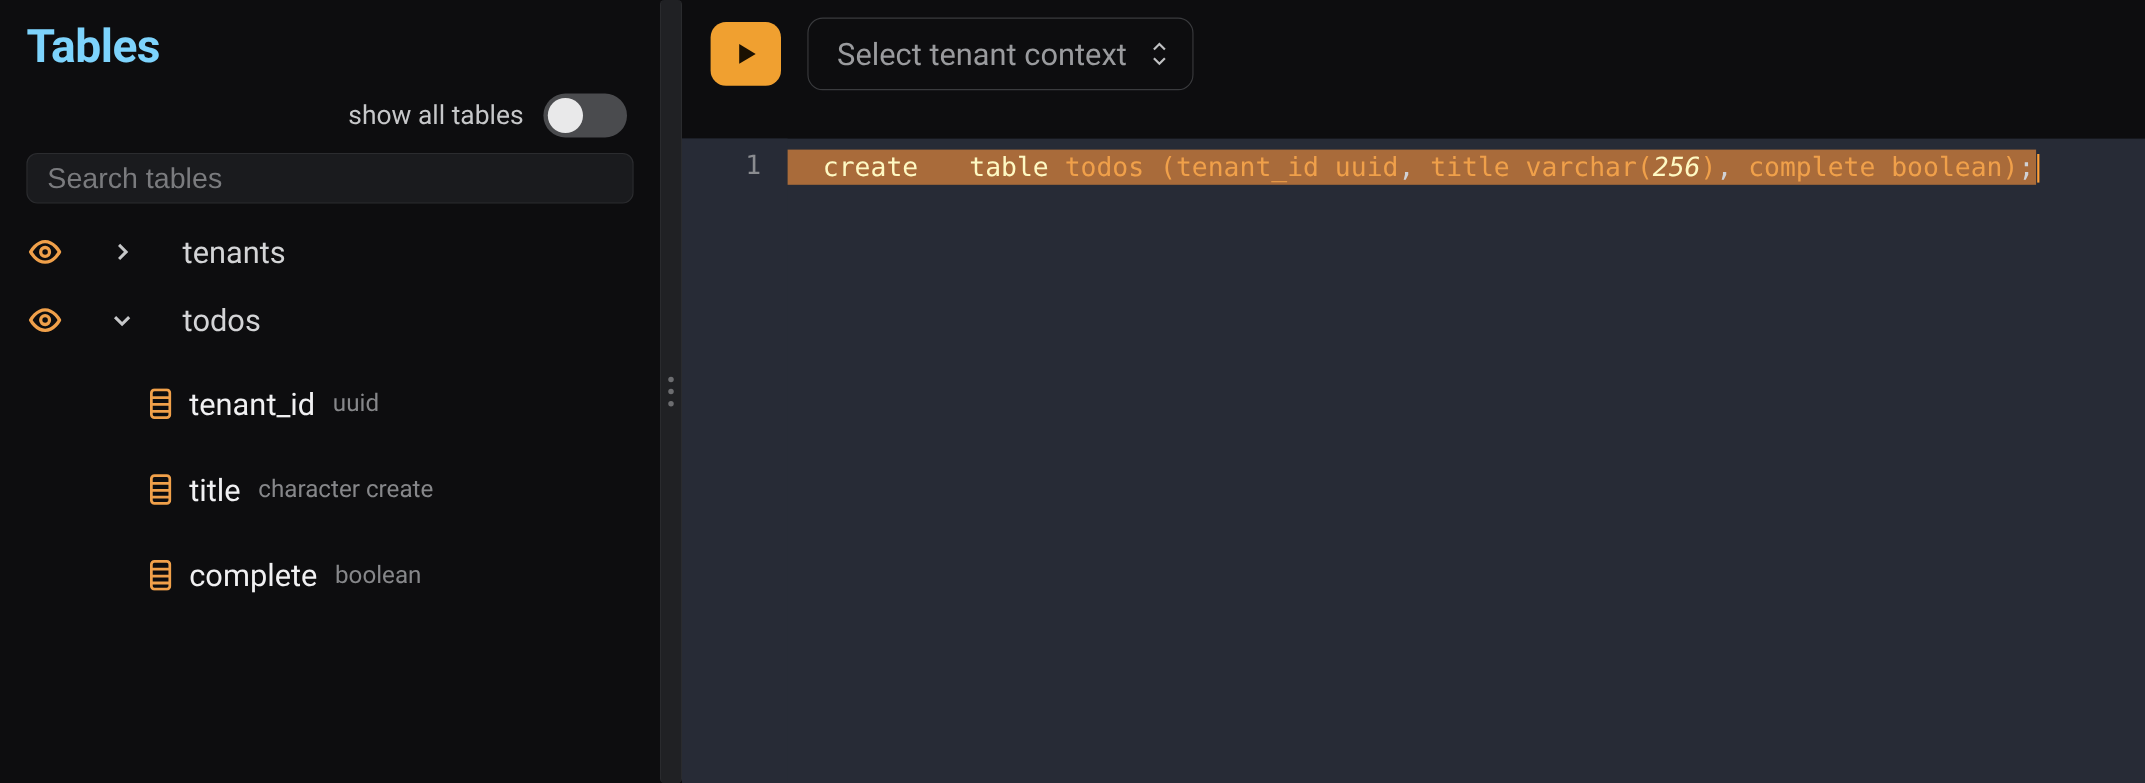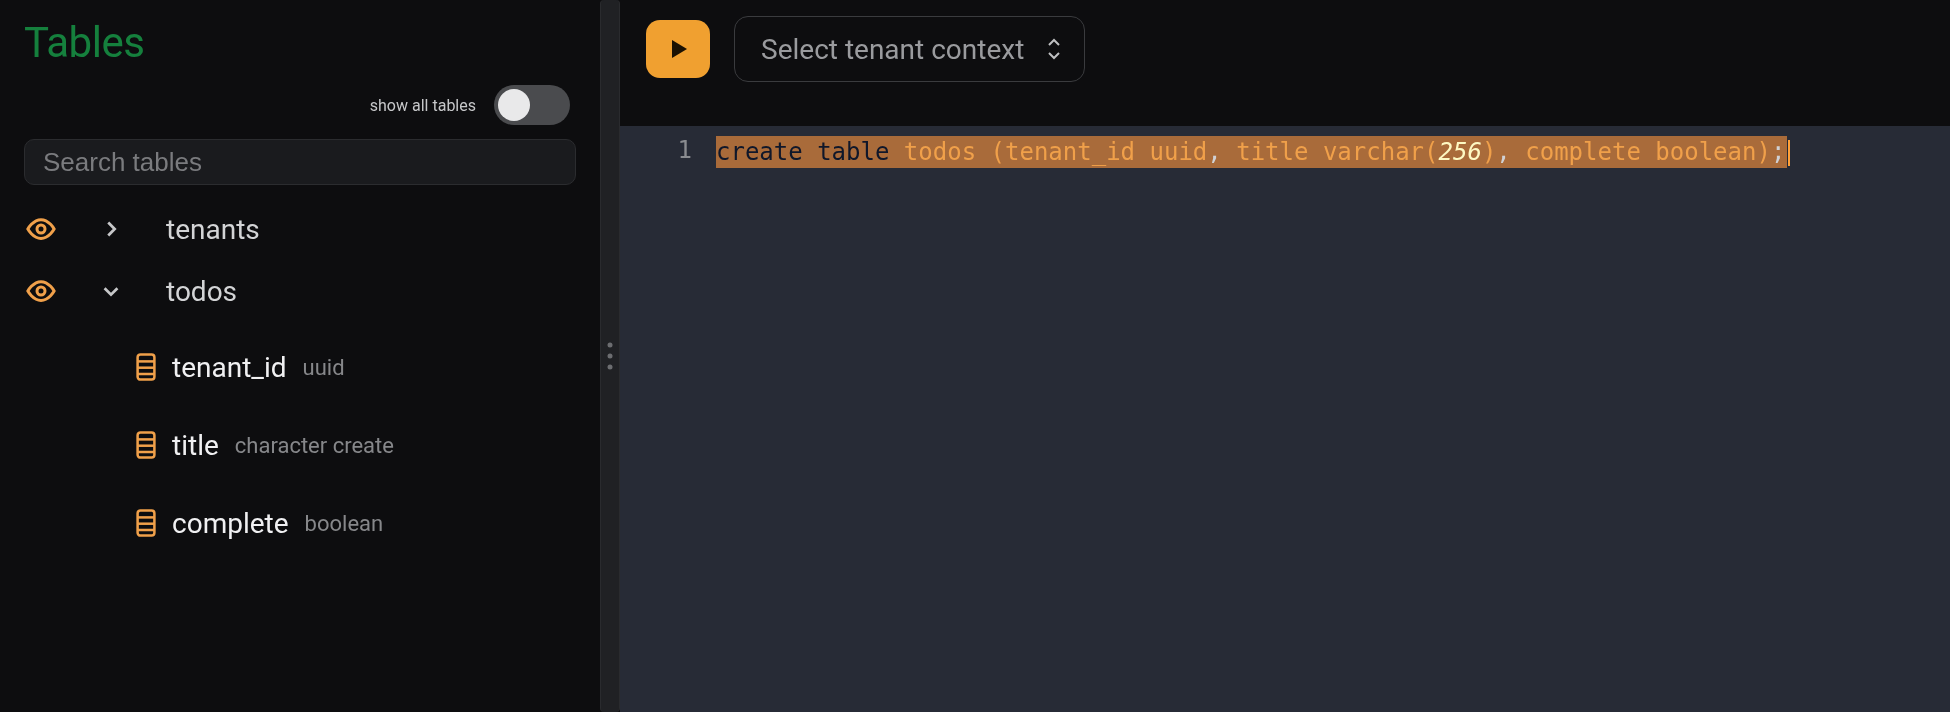--- a/index.html
+++ b/index.html
@@ -20,34 +20,34 @@
   .sidebar {
     width: 600px;
     background: #0d0d0f;
     padding: 18px 24px 24px 24px;
     display: flex;
     flex-direction: column;
     gap: 14px;
   }
   .sidebar-title {
     font-size: 42px;
-    font-weight: 400;
+    font-weight: 700;
     letter-spacing: -0.5px;
-    color: #15803d;
+    color: #7dd3fc;
   }
   .show-all-row {
     display: flex;
     align-items: center;
     justify-content: flex-end;
     gap: 18px;
     padding-right: 6px;
     margin-top: 4px;
   }
   .show-all-label {
-    font-size: 16px;
+    font-size: 24px;
     color: #c6c7c9;
   }
   .toggle {
     width: 76px;
     height: 40px;
     background: #4a4b4e;
     border-radius: 40px;
     position: relative;
     cursor: pointer;
   }
@@ -190,21 +190,21 @@
     color: #d0d1d4;
     position: relative;
   }
   .code-line {
     display: inline-block;
     background: #a96b3a;
     line-height: 32px;
     padding: 0 2px 0 0;
     white-space: pre;
   }
-  .tok-keyword { color: #0f172a; }
+  .tok-keyword { color: #fef9c3; margin-left: 32px; }
   .tok-ident   { color: #f0a04a; }
   .tok-punc    { color: #d0d1d4; }
   .tok-type    { color: #f0a04a; }
   .tok-num     { color: #fef9c3; font-style: italic; }
   .cursor-caret {
     display:inline-block;
     width:2px;
     height:26px;
     background:#ffa038;
     vertical-align: middle;

